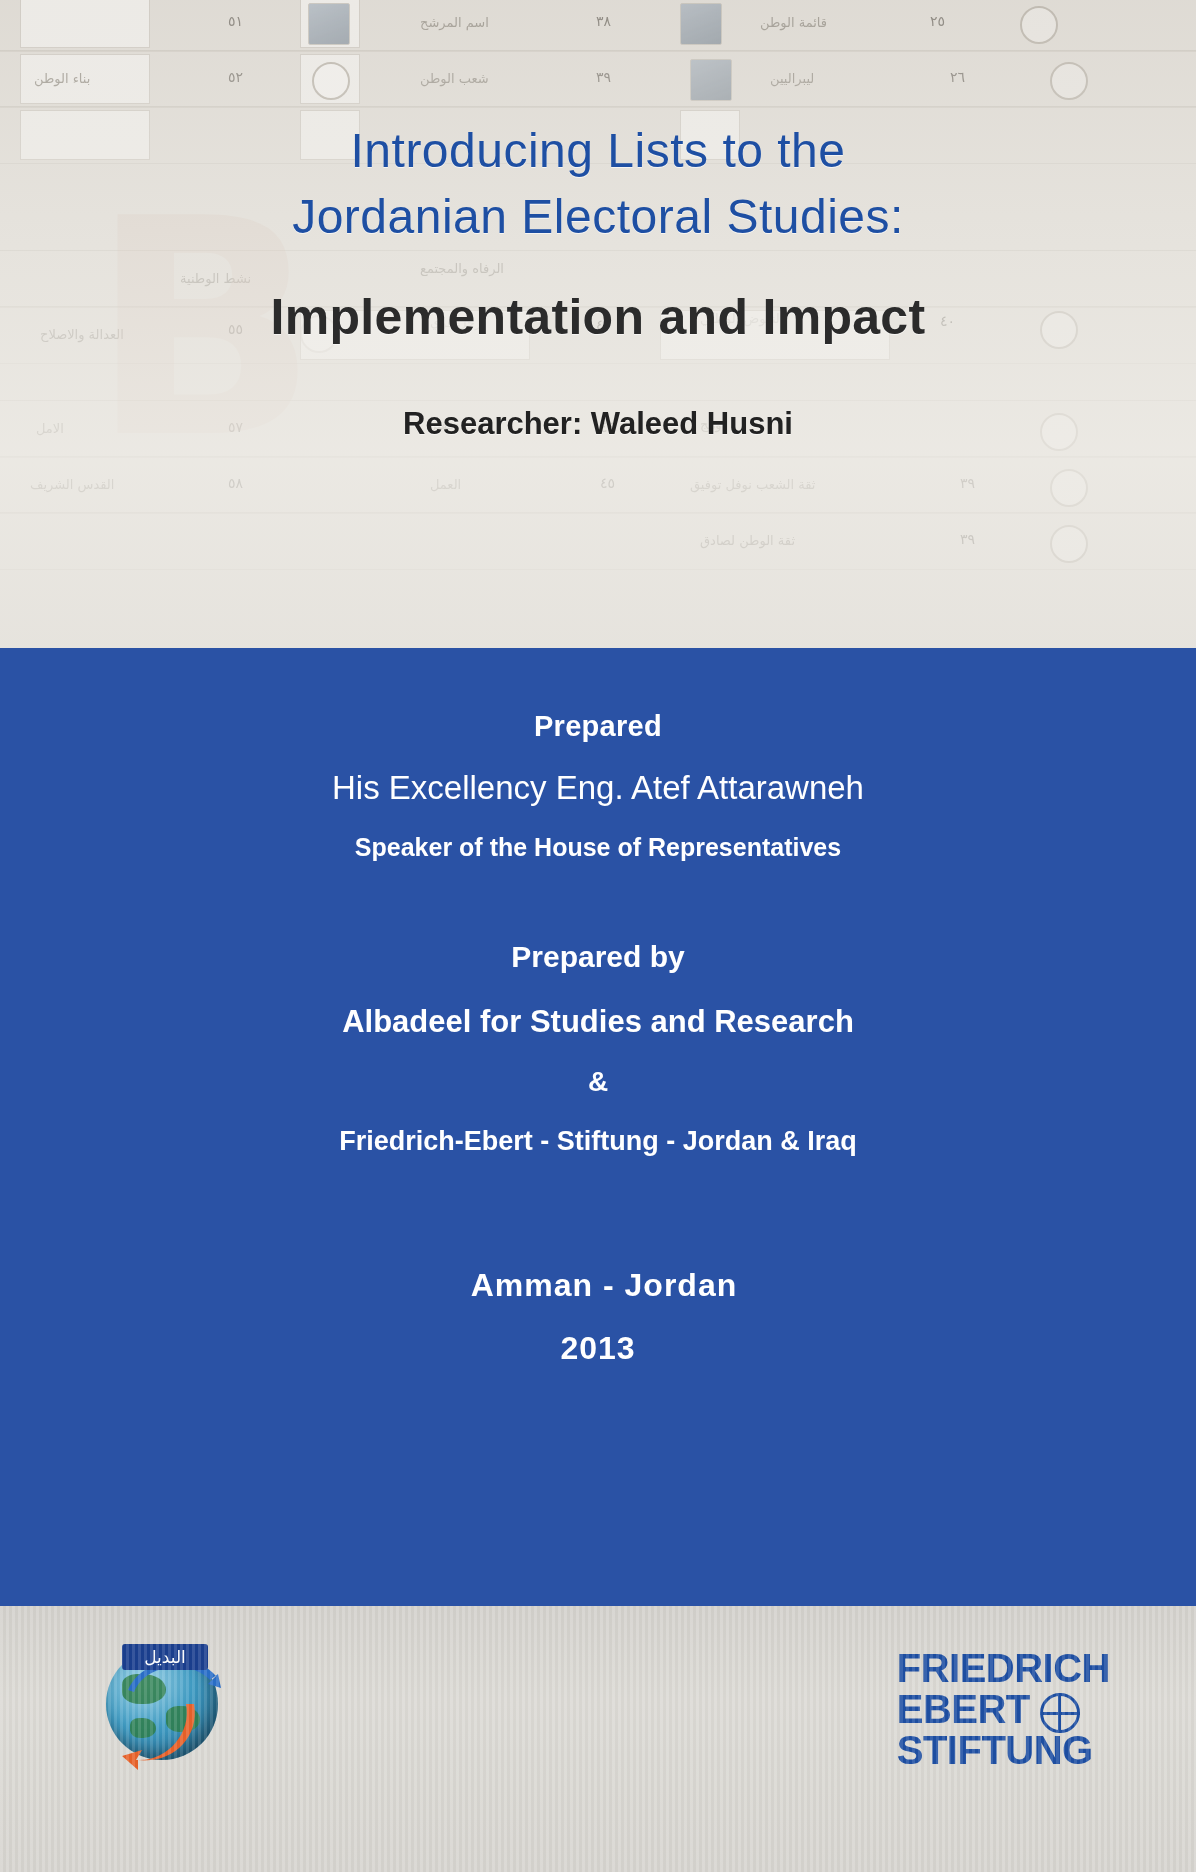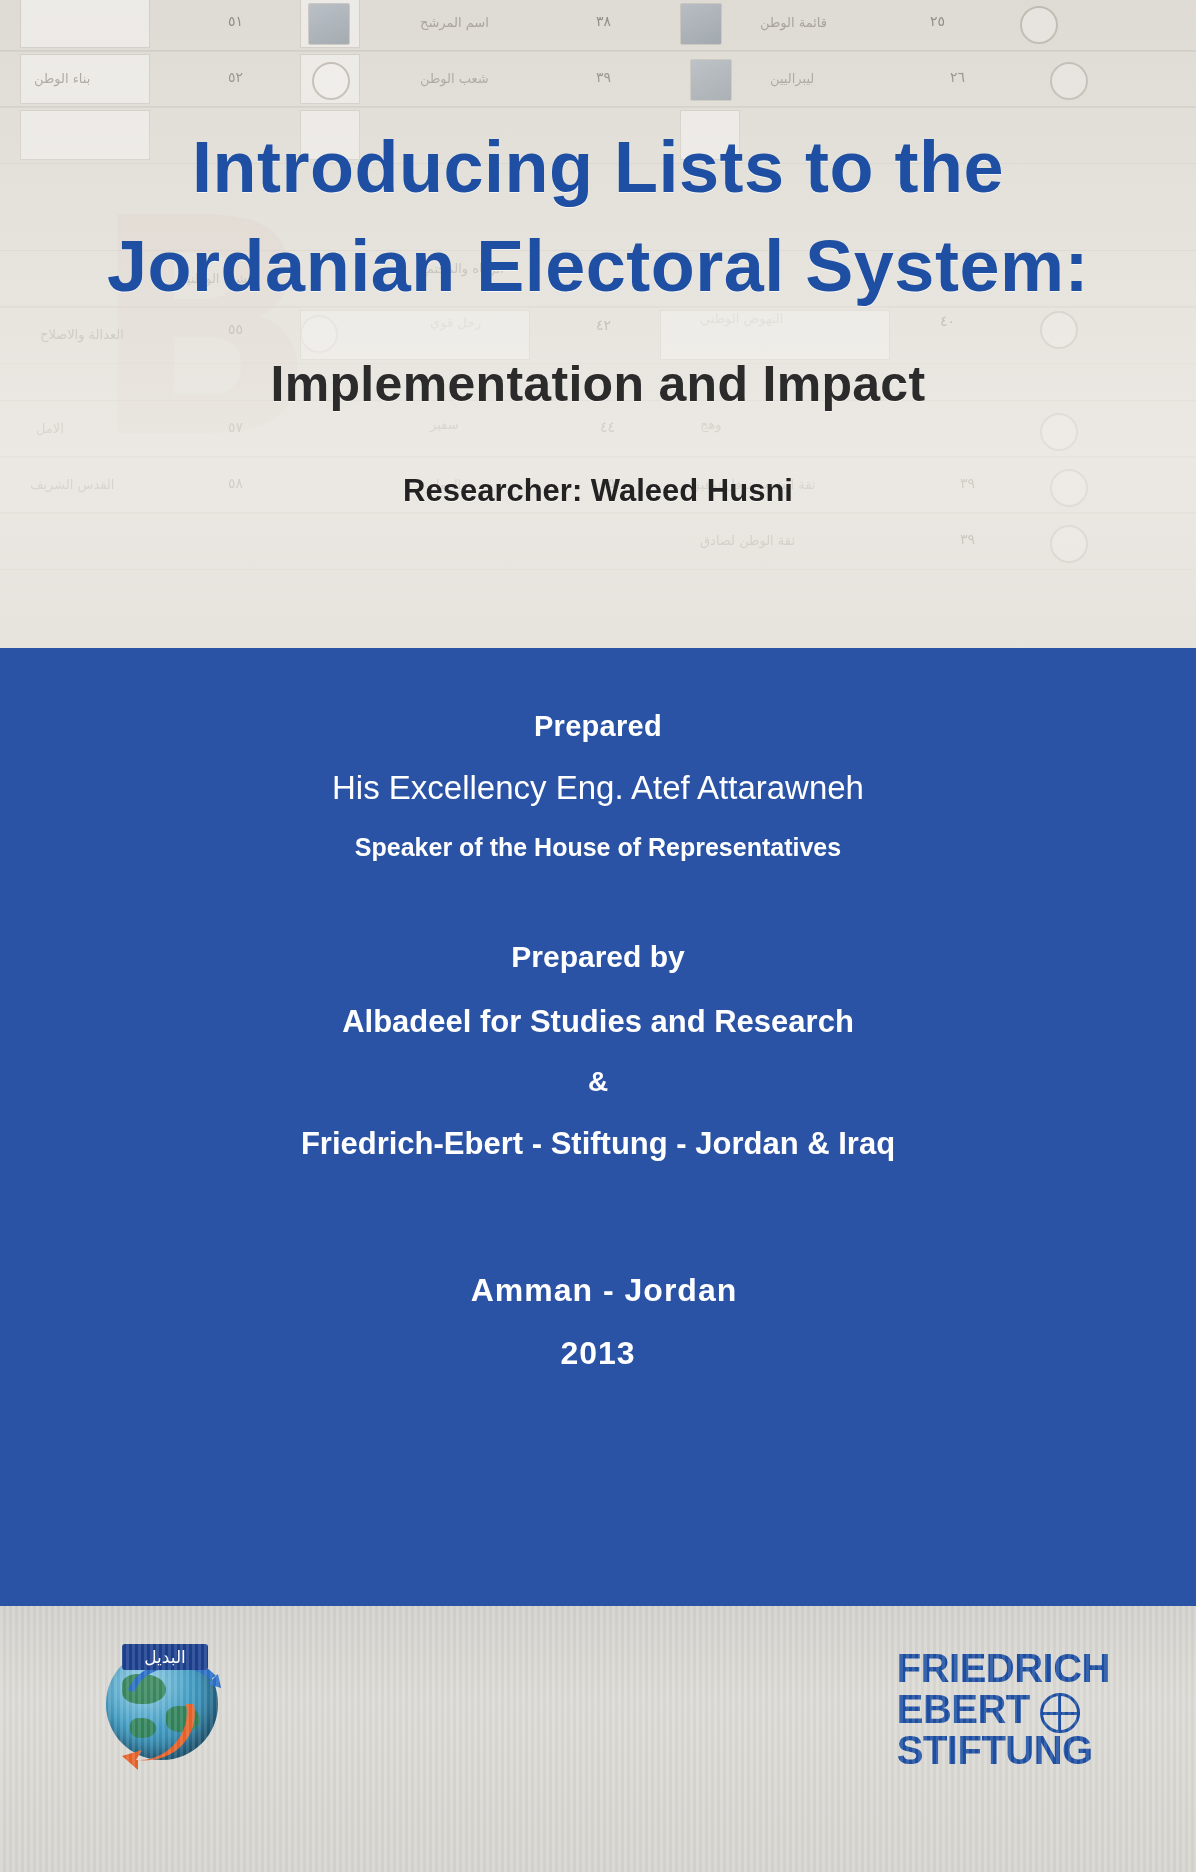--- a/index.html
+++ b/index.html
@@ -103,22 +103,22 @@
   
   .title-wrap {
     position: absolute;
     left: 0;
     top: 118px;
     width: 1196px;
     text-align: center;
     z-index: 5;
   }
   .title-line {
-    font-size: 72px;
-    font-weight: bold;
+    font-size: 48px;
+    font-weight: normal;
     color: #1e4fa3;
     line-height: 1.38;
     letter-spacing: 0.5px;
     text-shadow: 0 1px 0 rgba(255,255,255,0.65);
   }
   .subtitle {
     margin-top: 38px;
     font-size: 50px;
     font-weight: bold;
     color: #2b2b2b;
@@ -170,21 +170,21 @@
     font-size: 31px;
     font-weight: bold;
   }
   .bp-amp {
     margin-top: 26px;
     font-size: 28px;
     font-weight: bold;
   }
   .bp-org2 {
     margin-top: 28px;
-    font-size: 31px;
+    font-size: 27px;
     font-weight: bold;
   }
   .bp-city {
     margin-top: 110px;
     font-size: 32px;
     font-weight: bold;
     letter-spacing: 1px;
     margin-left: 12px;
   }
   .bp-year {
@@ -394,21 +394,21 @@
         <div class="ballot-circle" style="left:1050px;top:12px;"></div>
       </div>
 
     </div>
     <div class="watermark">B</div>
     <div class="band-fade"></div>
   </div>
 
   <div class="title-wrap">
     <div class="title-line">Introducing Lists to the</div>
-    <div class="title-line">Jordanian Electoral System:</div>
+    <div class="title-line">Jordanian Electoral Studies:</div>
     <div class="subtitle">Implementation and Impact</div>
     <div class="researcher">Researcher: Waleed Husni</div>
   </div>
 
   <div class="blue-panel">
     <div class="bp-foreword">Prepared</div>
     <div class="bp-excellency">His Excellency Eng. Atef Attarawneh</div>
     <div class="bp-speaker">Speaker of the House of Representatives</div>
 
     <div class="bp-prepared">Prepared by</div>

